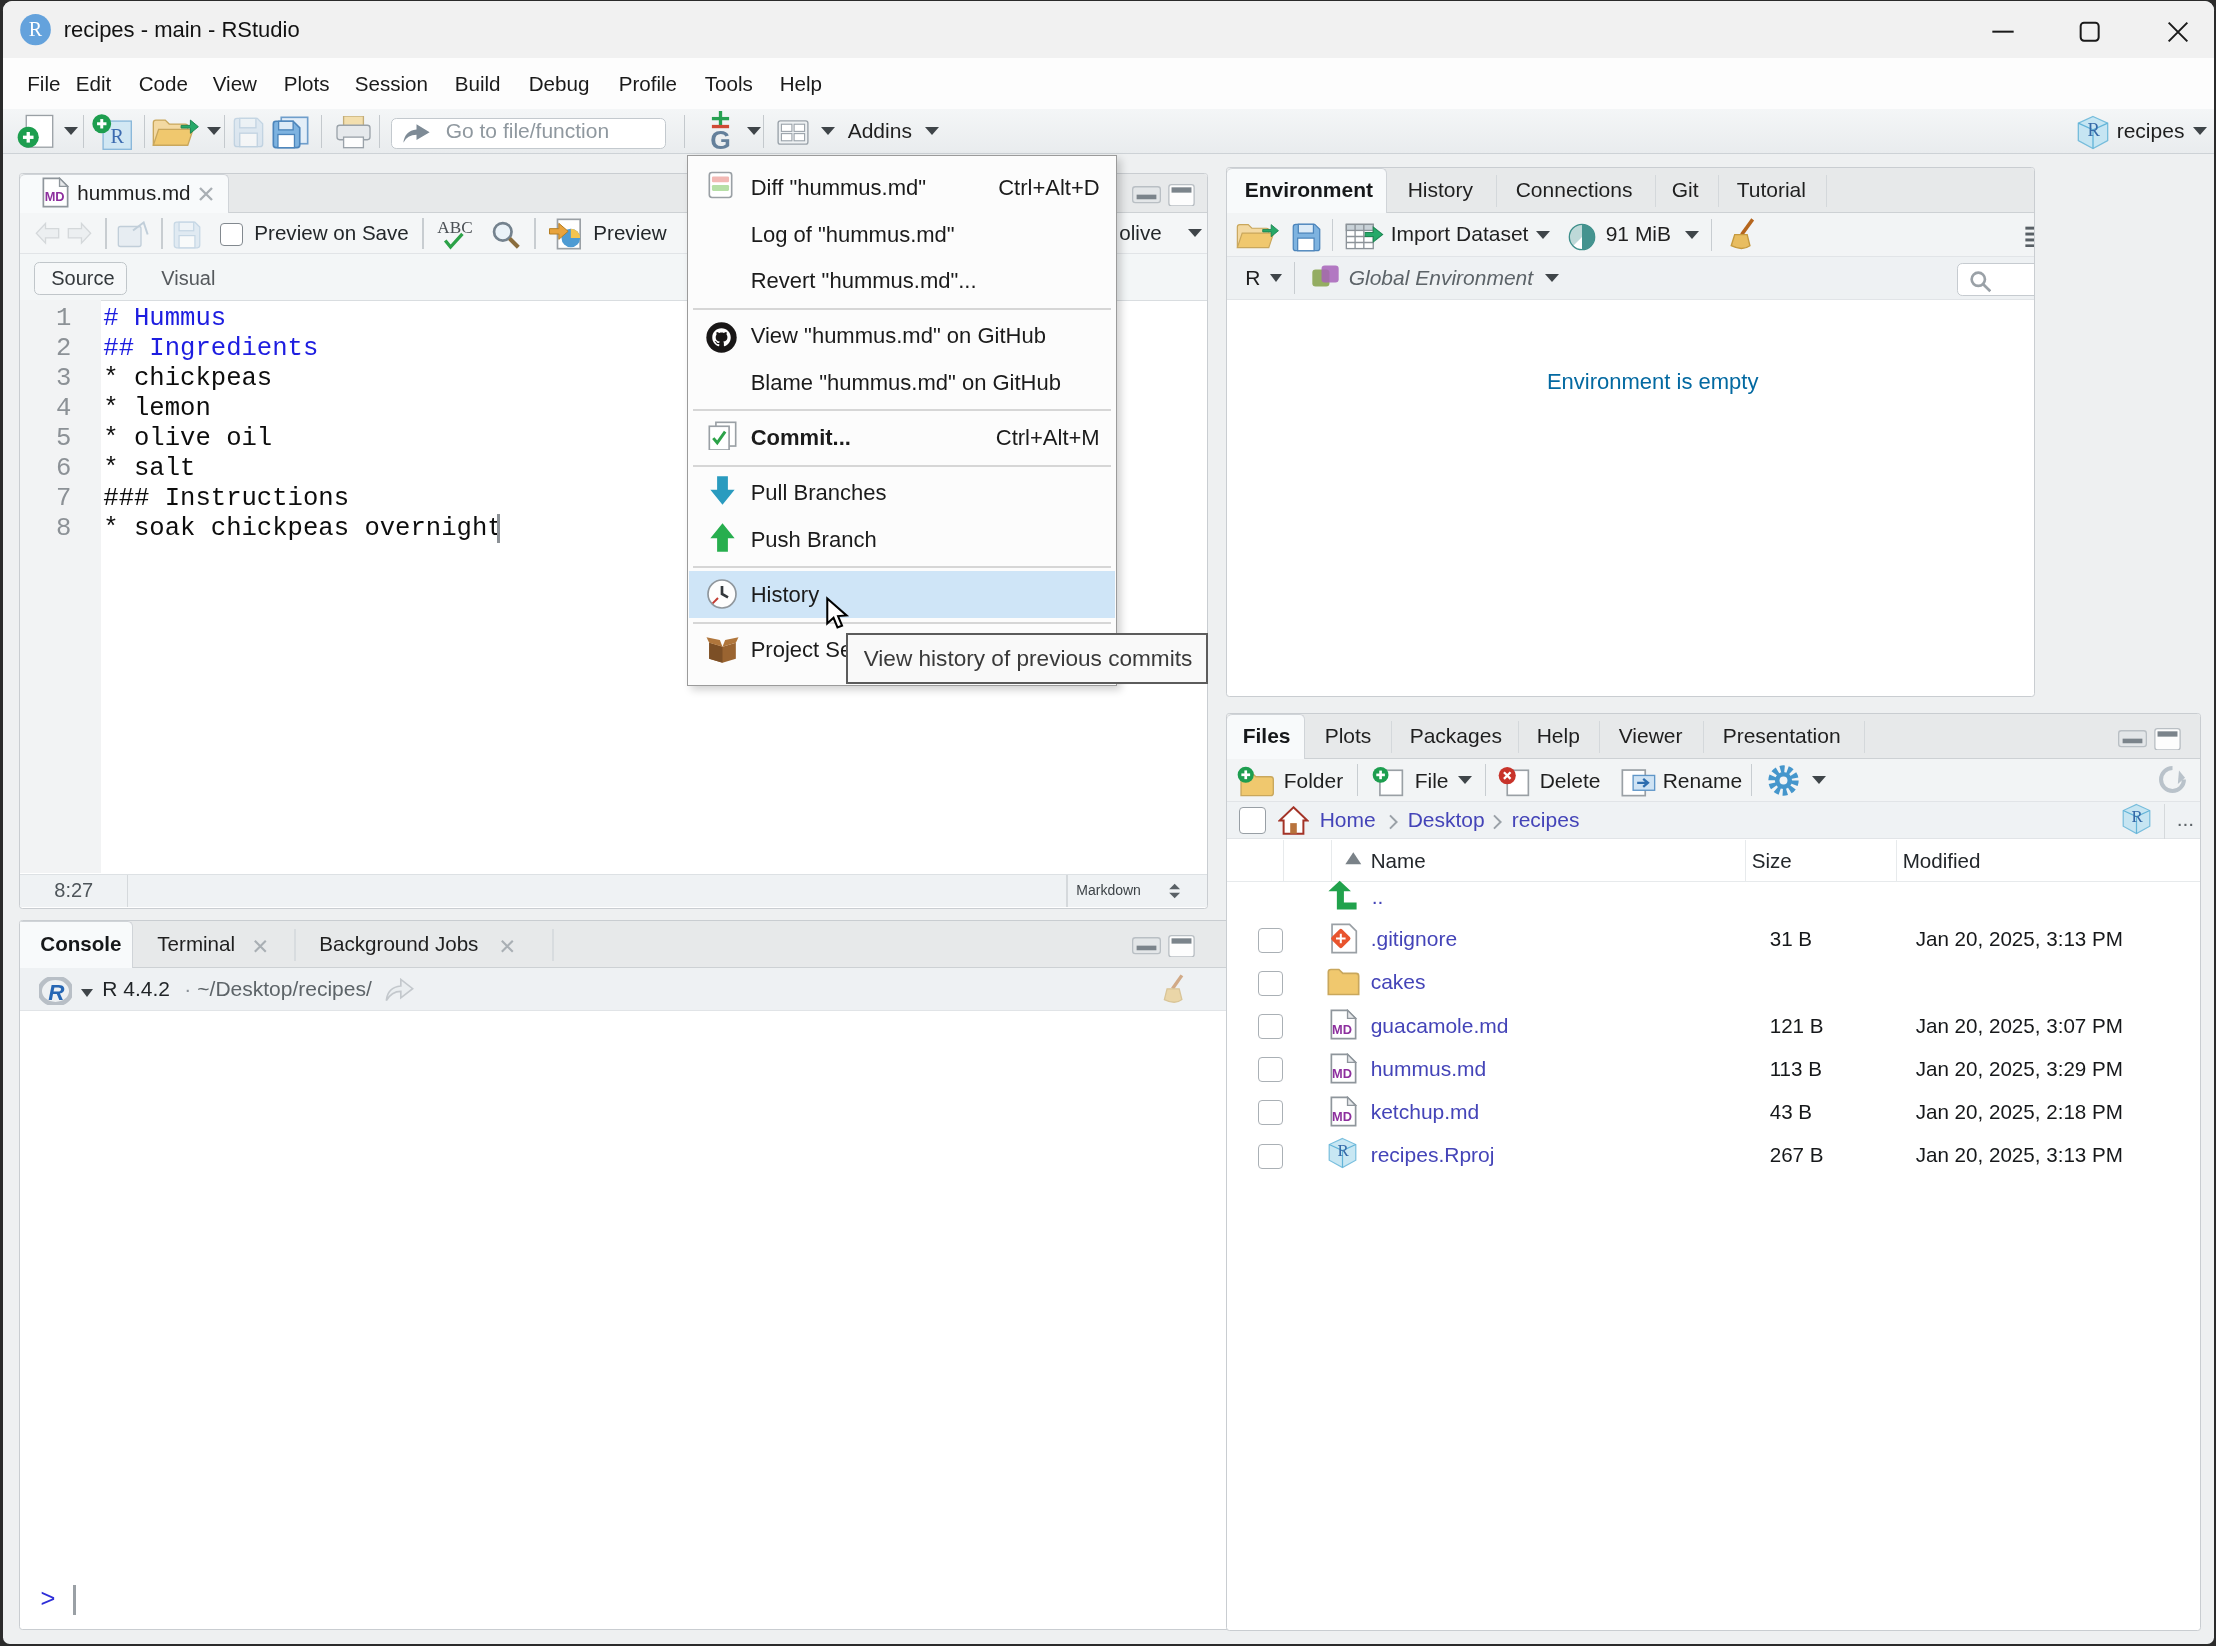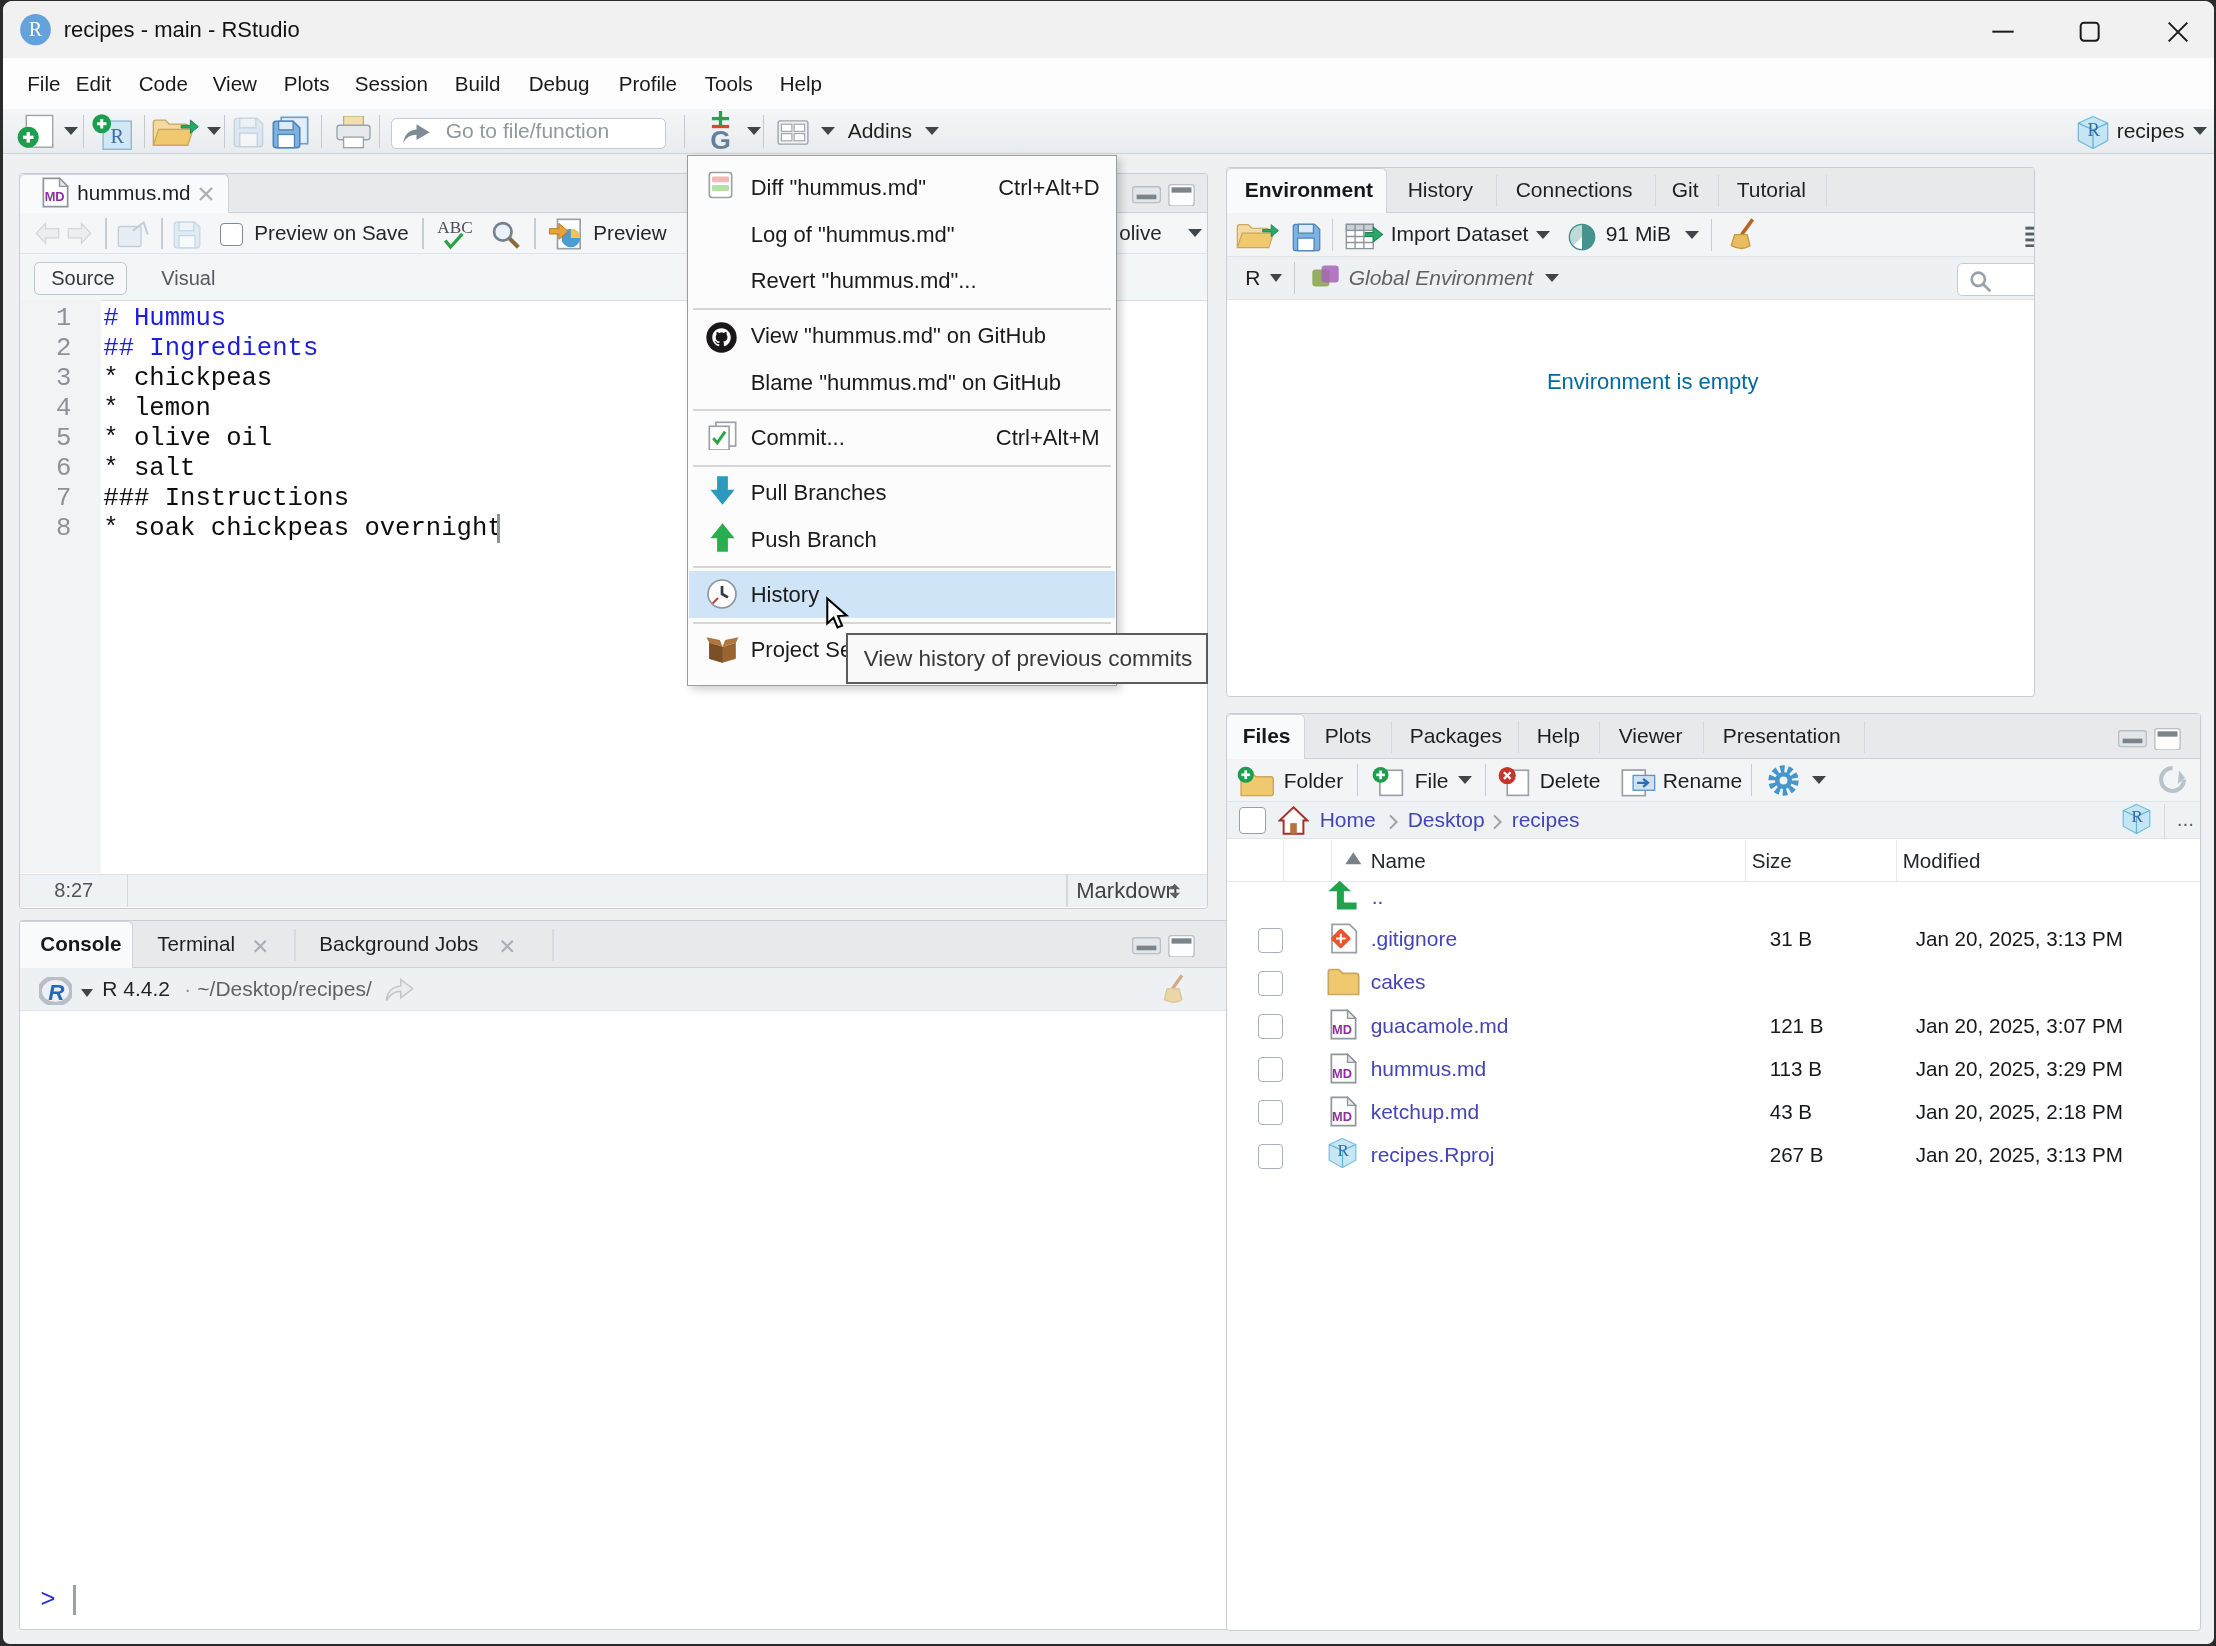--- a/index.html
+++ b/index.html
@@ -231,21 +231,21 @@
 * lemon
 * olive oil
 * salt
 ### Instructions
 * soak chickpeas overnight</div>
     <div class="abs" style="left:477px; top:340px; width:2.7px; height:29px; background:#8c9196;"></div>
 
     <div class="abs" style="left:0; top:700px; width:1187px; height:33px; background:#eff2f4; border-top:1.3px solid #dde1e4;"></div>
     <div class="abs" style="left:0; top:701px; width:108px; height:32px; border-right:1.3px solid #d5d9dc; font-size:20px; color:#4e555a; text-align:center; line-height:31px;">8:27</div>
     <div class="vline" style="left:1046px; top:701px; height:32px; background:#d5d9dc;"></div>
-    <div class="abs" style="left:1056px; top:701px; height:32px; line-height:31px; font-size:22px; color:#3d4347;">Markdown</div>
+    <div class="abs" style="left:1056px; top:701px; height:32px; line-height:31px; font-size:14px; color:#3d4347;">Markdown</div>
     <svg class="abs" style="left:1148px; top:709px;" width="13.3" height="16" viewBox="0 0 22 26">
       <path d="M11 1 L20 10 L2 10 Z" fill="#5a6166"></path>
       <path d="M11 25 L20 16 L2 16 Z" fill="#5a6166"></path>
     </svg>
   </div>
   <div id="console" class="pane" style="left:16.6px; top:919px; width:1437px; height:710px;">
     <div class="tabbar" style="height:47px;"></div>
     <div class="tab" style="left:0px; top:0px; width:113px; height:47px; border-left:none; border-radius:0 5.3px 0 0;"></div>
     <div class="abs" style="left:20px; top:0; height:47px; line-height:46px; font-size:20.6px; font-weight:bold; color:#16181a;">Console</div>
     <div class="abs tabtxt" style="left:137px; top:0; height:47px; line-height:46px;">Terminal</div>
@@ -564,21 +564,21 @@
     <div class="abs" style="left:63px; top:203px; height:47px; line-height:47px; font-size:22px; color:#1b1b1b;">Blame "hummus.md" on GitHub</div>
     <div class="abs" style="left:5.3px; top:249px; width:418px; height:8.6px;">
         <div style="margin-top:4px; height:1.3px; background:#d6d6d6;"></div>
       </div>
 
     <svg class="abs" style="left:20px; top:265px;" width="29" height="29" viewBox="0 0 44 44">
       <rect x="12" y="2" width="30" height="36" fill="#ffffff" stroke="#9aa0a5" stroke-width="2.5"></rect>
       <rect x="2" y="8" width="30" height="36" fill="#ffffff" stroke="#9aa0a5" stroke-width="2.5"></rect>
       <path d="M8 26 L14 33 L26 16" fill="none" stroke="#2ca248" stroke-width="4.5"></path>
     </svg>
-    <div class="abs" style="left:63px; top:258px; height:47px; line-height:47px; font-size:22px; color:#1b1b1b;">Commit...</div>
+    <div class="abs" style="left:63px; top:258px; height:47px; line-height:47px; font-size:22px; color:#1b1b1b;font-weight:bold;">Commit...</div>
     <div class="abs" style="left:0; top:258px; width:412px; height:47px; line-height:47px; font-size:22px; color:#1b1b1b; text-align:right;">Ctrl+Alt+M</div>
     <div class="abs" style="left:5.3px; top:305px; width:418px; height:8.6px;">
         <div style="margin-top:4px; height:1.3px; background:#d6d6d6;"></div>
       </div>
 
     <svg class="abs" style="left:21px; top:319px;" width="27" height="31" viewBox="0 0 40 46">
       <path d="M12 2 L28 2 L28 22 L38 22 L20 44 L2 22 L12 22 Z" fill="#2a9bbf"></path>
     </svg>
     <div class="abs" style="left:63px; top:313px; height:47px; line-height:47px; font-size:22px; color:#1b1b1b;">Pull Branches</div>
 

